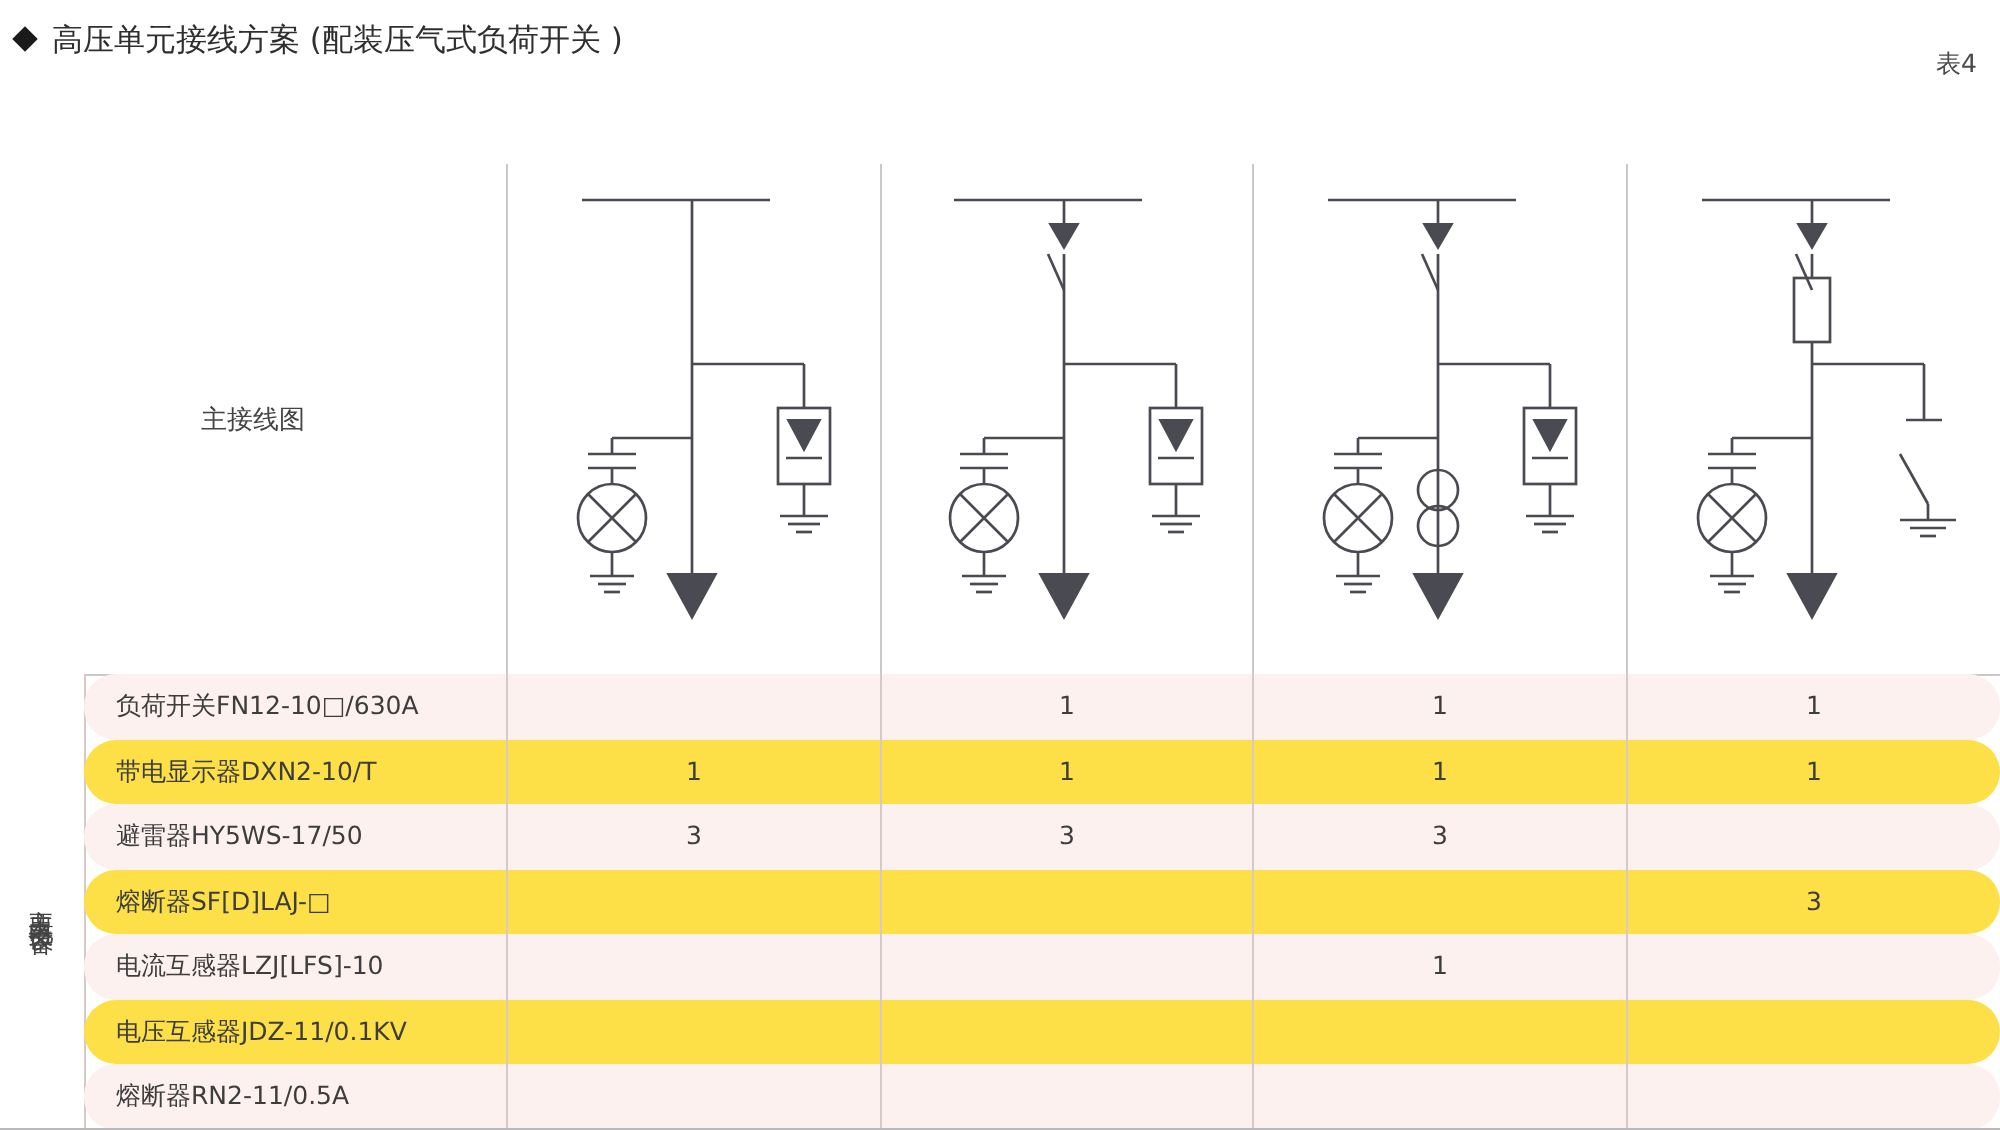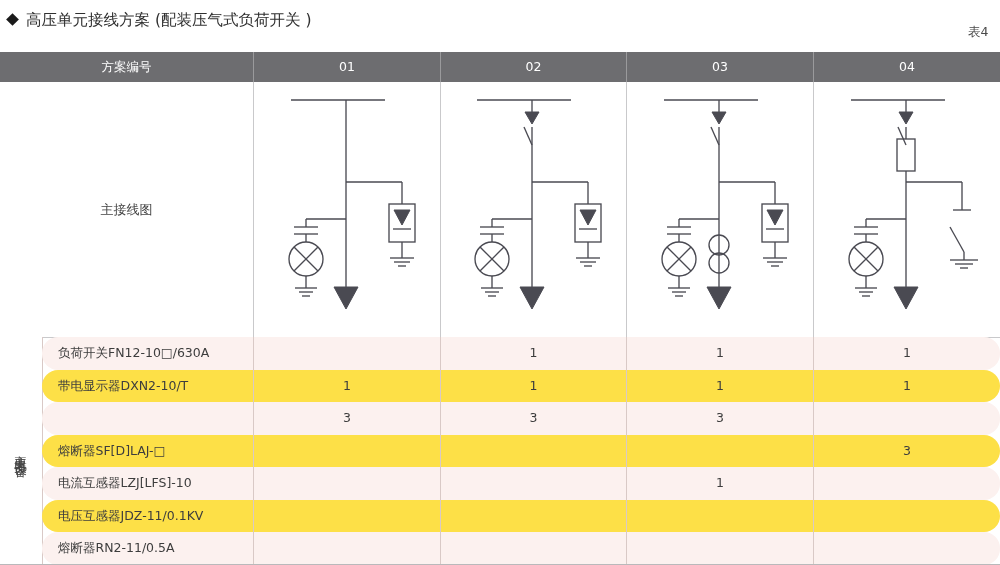--- a/index.html
+++ b/index.html
@@ -56,31 +56,20 @@
 
 <div class="doc-head">
   <div class="doc-title">
     <span class="diamond"></span><span>高压单元接线方案 (配装压气式负荷开关 )</span>
   </div>
   <div class="table-no">表4</div>
 </div>
 
 <div class="tbl">
 
-  <div class="hdr">
-    <div class="hdr-cell" style="left:0;width:253px;">方案编号</div>
-    <div class="hdr-sep" style="left:253px;"></div>
-    <div class="hdr-cell" style="left:254px;width:186px;">01</div>
-    <div class="hdr-sep" style="left:440px;"></div>
-    <div class="hdr-cell" style="left:441px;width:185px;">02</div>
-    <div class="hdr-sep" style="left:626px;"></div>
-    <div class="hdr-cell" style="left:627px;width:186px;">03</div>
-    <div class="hdr-sep" style="left:813px;"></div>
-    <div class="hdr-cell" style="left:814px;width:186px;">04</div>
-  </div>
 
   <div class="diagram-row"></div>
   <div class="row-label">主接线图</div>
 
   <div class="vsep" style="left:253px;top:30px;height:255px;"></div>
   <div class="vsep" style="left:440px;top:30px;height:255px;"></div>
   <div class="vsep" style="left:626px;top:30px;height:255px;"></div>
   <div class="vsep" style="left:813px;top:30px;height:255px;"></div>
 
   <svg class="cellsvg" style="left:254px;width:186px;" viewBox="0 0 186 255">
@@ -230,20 +219,21 @@
 
       <div class="eq-row even">
         <div class="eq-name">带电显示器DXN2-10/T</div>
         <div class="eq-val" style="left:212px;width:186px;">1</div>
         <div class="eq-val" style="left:399px;width:185px;">1</div>
         <div class="eq-val" style="left:585px;width:186px;">1</div>
         <div class="eq-val" style="left:772px;width:186px;">1</div>
       </div>
 
       <div class="eq-row odd">
+        <div class="eq-name">避雷器HY5WS-17/50</div>
         <div class="eq-val" style="left:212px;width:186px;">3</div>
         <div class="eq-val" style="left:399px;width:185px;">3</div>
         <div class="eq-val" style="left:585px;width:186px;">3</div>
         <div class="eq-val" style="left:772px;width:186px;"></div>
       </div>
 
       <div class="eq-row even">
         <div class="eq-name">熔断器SF[D]LAJ-□</div>
         <div class="eq-val" style="left:212px;width:186px;"></div>
         <div class="eq-val" style="left:399px;width:185px;"></div>

